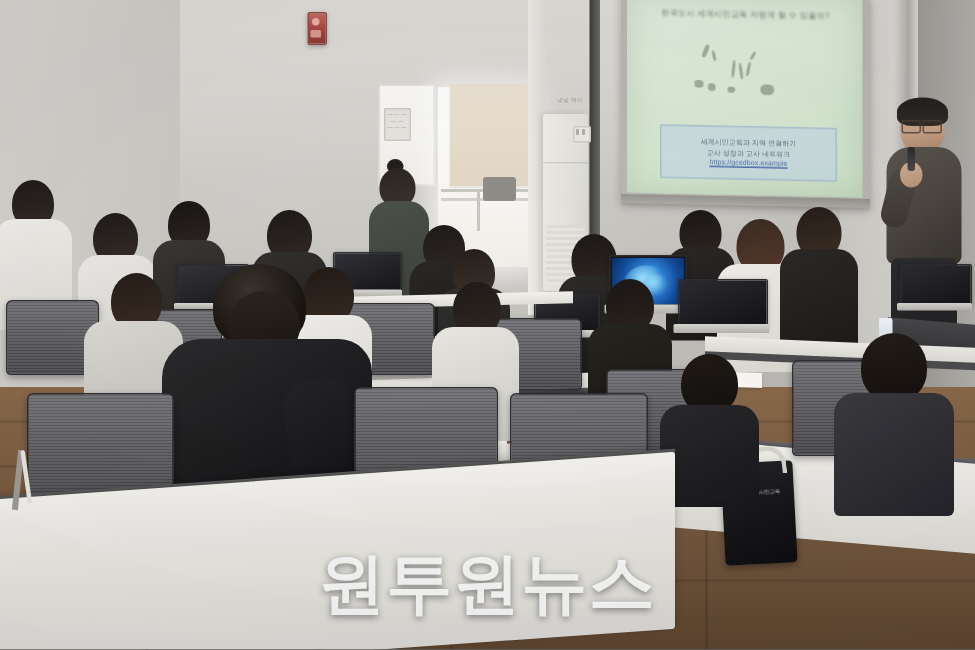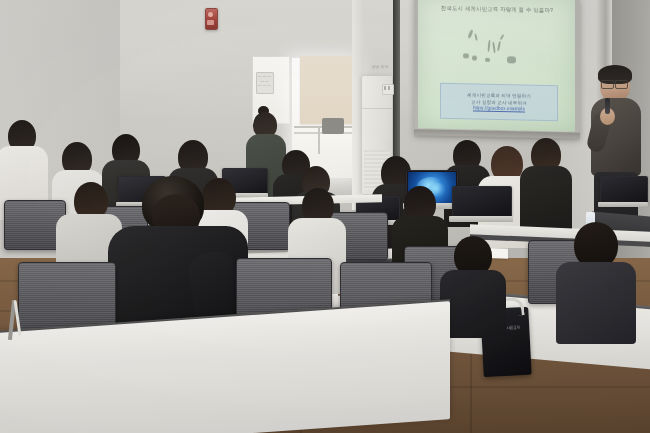--- a/index.html
+++ b/index.html
@@ -498,15 +498,16 @@
   <div class="chair abs" style="left:96px;top:344px;width:118px;height:90px;">
     <div class="back"></div>
   </div>
 
   <div class="abs" id="tbl-r5-edge"></div>
   <div class="abs" id="tbl-r5"></div>
 
   <div class="abs" style="left:10px;top:300px;width:4px;height:40px;background:#9e9c97;transform:rotate(6deg);"></div>
   <div class="abs" style="left:16px;top:300px;width:3px;height:36px;background:#e8e6e1;border-radius:2px;transform:rotate(-8deg);"></div>
 
+  <div class="abs" id="watermark">원투원뉴스</div>
 
   <div class="abs" id="grain"></div>
 </div>
 
 </body></html>

